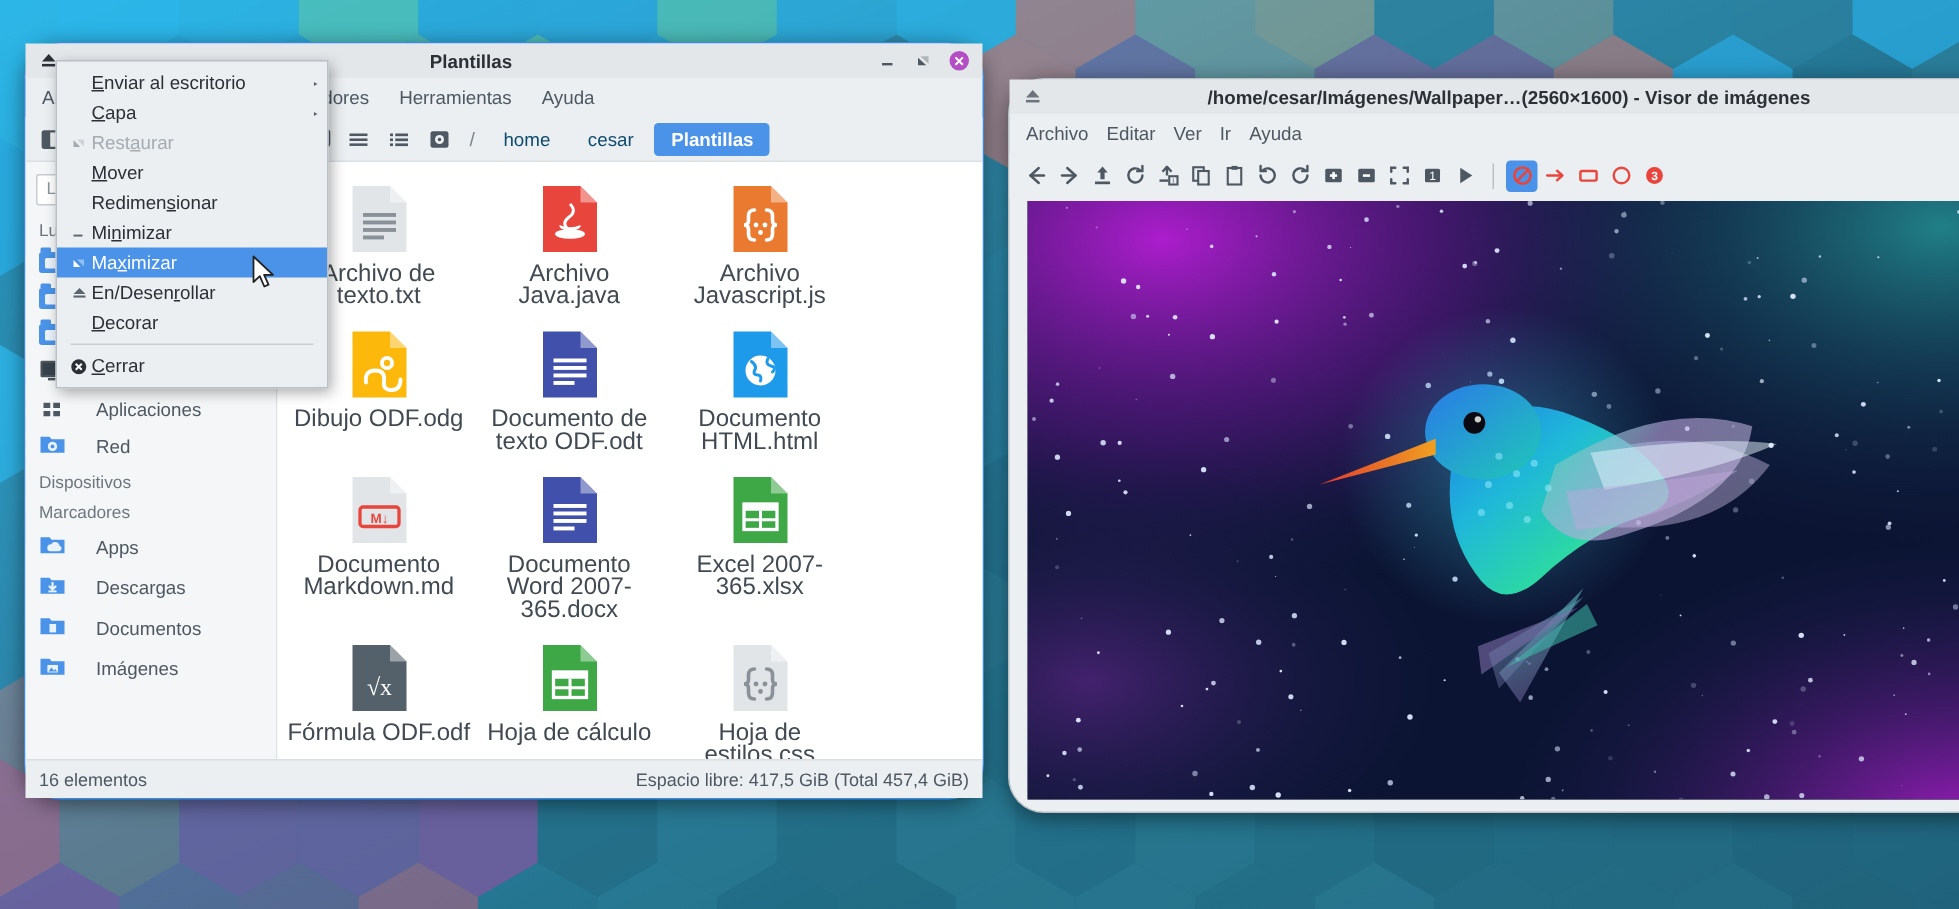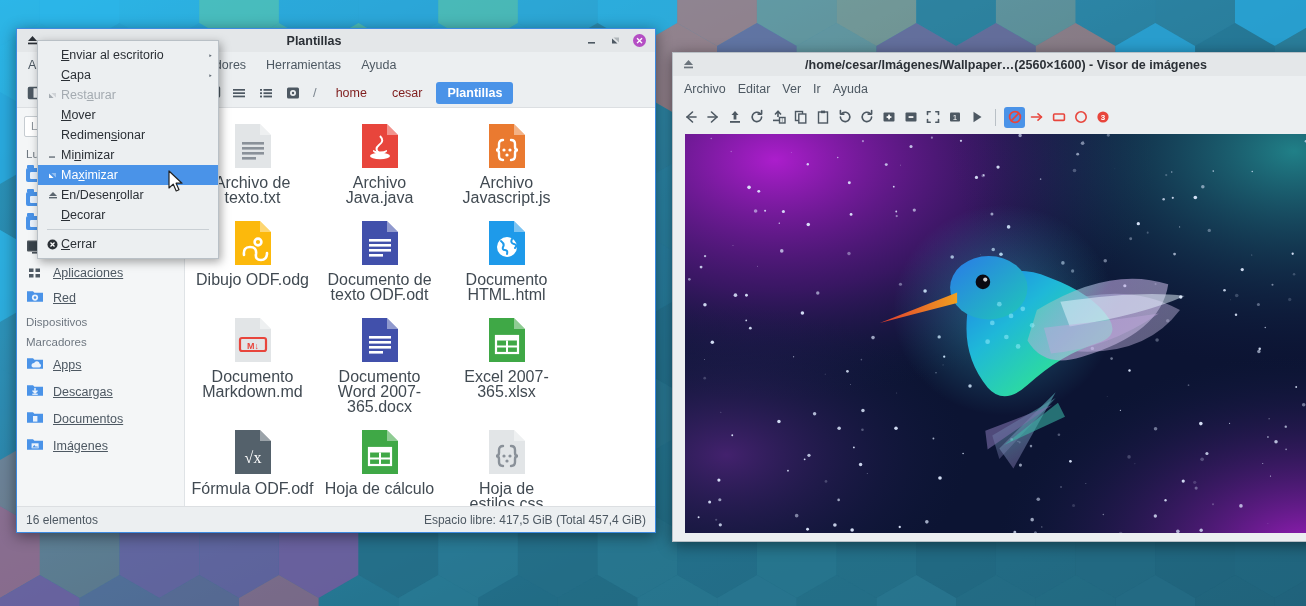--- a/index.html
+++ b/index.html
@@ -8,21 +8,21 @@
     overflow: hidden;
     font-family: "Liberation Sans", sans-serif;
   }
   body { position: relative; background: #1d5b73; }
 
   
   #desktop { position:absolute; inset:0; overflow:hidden; background:#1d5b73; }
   #desktop svg { display:block; width:1306px; height:606px; }
 
   
-  .window { position:absolute; background:#eceff1; box-shadow:0 3px 14px rgba(0,0,0,.45); }
+  .window { position:absolute; background:#eceff1; box-shadow:0 3px 14px rgba(0,0,0,.45);border-radius:24px; }
   .titlebar {
     height:23px; display:flex; align-items:center;
     font-size:12.5px; font-weight:bold; color:#2b3036;
     position:relative; padding:0 4px;
   }
   .tb-left { width:22px; display:flex; align-items:center; justify-content:center; }
   .tb-title { flex:1; text-align:center; white-space:nowrap; overflow:hidden; }
   .tb-ctrls { display:flex; align-items:center; gap:11px; padding-right:5px; }
   .tb-btn { width:13px; height:13px; display:flex; align-items:center; justify-content:center;
             font-size:11px; line-height:1; color:#5c6670; cursor:pointer; }
@@ -35,31 +35,31 @@
 
   
   #fm { left:16px; top:28px; width:640px; height:505px; border:1px solid #3c8ae0;
         display:flex; flex-direction:column; background:#eceff1; }
   #fm .titlebar { background:#e4e7e9; }
   #fm-toolbar { height:30px; display:flex; align-items:center; gap:3px; padding:0 6px;
                 background:#eceff1; border-bottom:1px solid #dcdfe2; }
   .tbicon { width:24px; height:22px; display:flex; align-items:center; justify-content:center;
             color:#4d5862; cursor:pointer; border-radius:3px; }
   .path-sep { font-size:13px; color:#7b858f; padding:0 5px; }
-  .crumb { font-size:12.5px; color:#7f1d1d; padding:4px 11px; border-radius:3px; cursor:pointer; }
+  .crumb { font-size:12.5px; color:#0c4a6e; padding:4px 11px; border-radius:3px; cursor:pointer; }
   .crumb.active { background:#4a93e8; color:#fff; font-weight:bold; }
 
   #fm-body { flex:1; display:flex; min-height:0; }
   #fm-side { width:168px; background:#f4f6f7; border-right:1px solid #dfe3e6;
              padding-top:5px; overflow:hidden; }
   .side-search { margin:3px 7px 6px 7px; height:21px; background:#fff; border:1px solid #c6ccd1;
                  border-radius:2px; font-size:11.5px; color:#8d959c; padding:3px 6px; }
   .side-head { font-size:11.5px; color:#6e7780; padding:5px 9px 3px 9px; }
-  .side-item { display:flex; align-items:center; gap:9px; padding:4px 9px; font-size:12.5px;
-               color:#4d5862; cursor:pointer;text-decoration:underline; }
+  .side-item { display:flex; align-items:center; gap:20px; padding:4px 9px; font-size:12.5px;
+               color:#4d5862; cursor:pointer; }
   .folder-ico { width:18px; height:14px; border-radius:2px; background:#4a93e8; position:relative;
                 flex:0 0 auto; }
   .folder-ico:before { content:""; position:absolute; left:1px; top:-3px; width:7px; height:3px;
                        background:#4a93e8; border-radius:1px 1px 0 0; }
   .folder-ico:after { content:""; position:absolute; left:4px; top:4px; width:9px; height:7px;
                       background:#eaf2fc; border-radius:1px; }
 
   #fm-main { flex:1; background:#fff; padding:10px 4px 0 4px; overflow:hidden; }
   .filegrid { display:flex; flex-wrap:wrap; }
   .fileitem { width:127px; padding:4px 2px 10px; text-align:center; cursor:pointer; }

